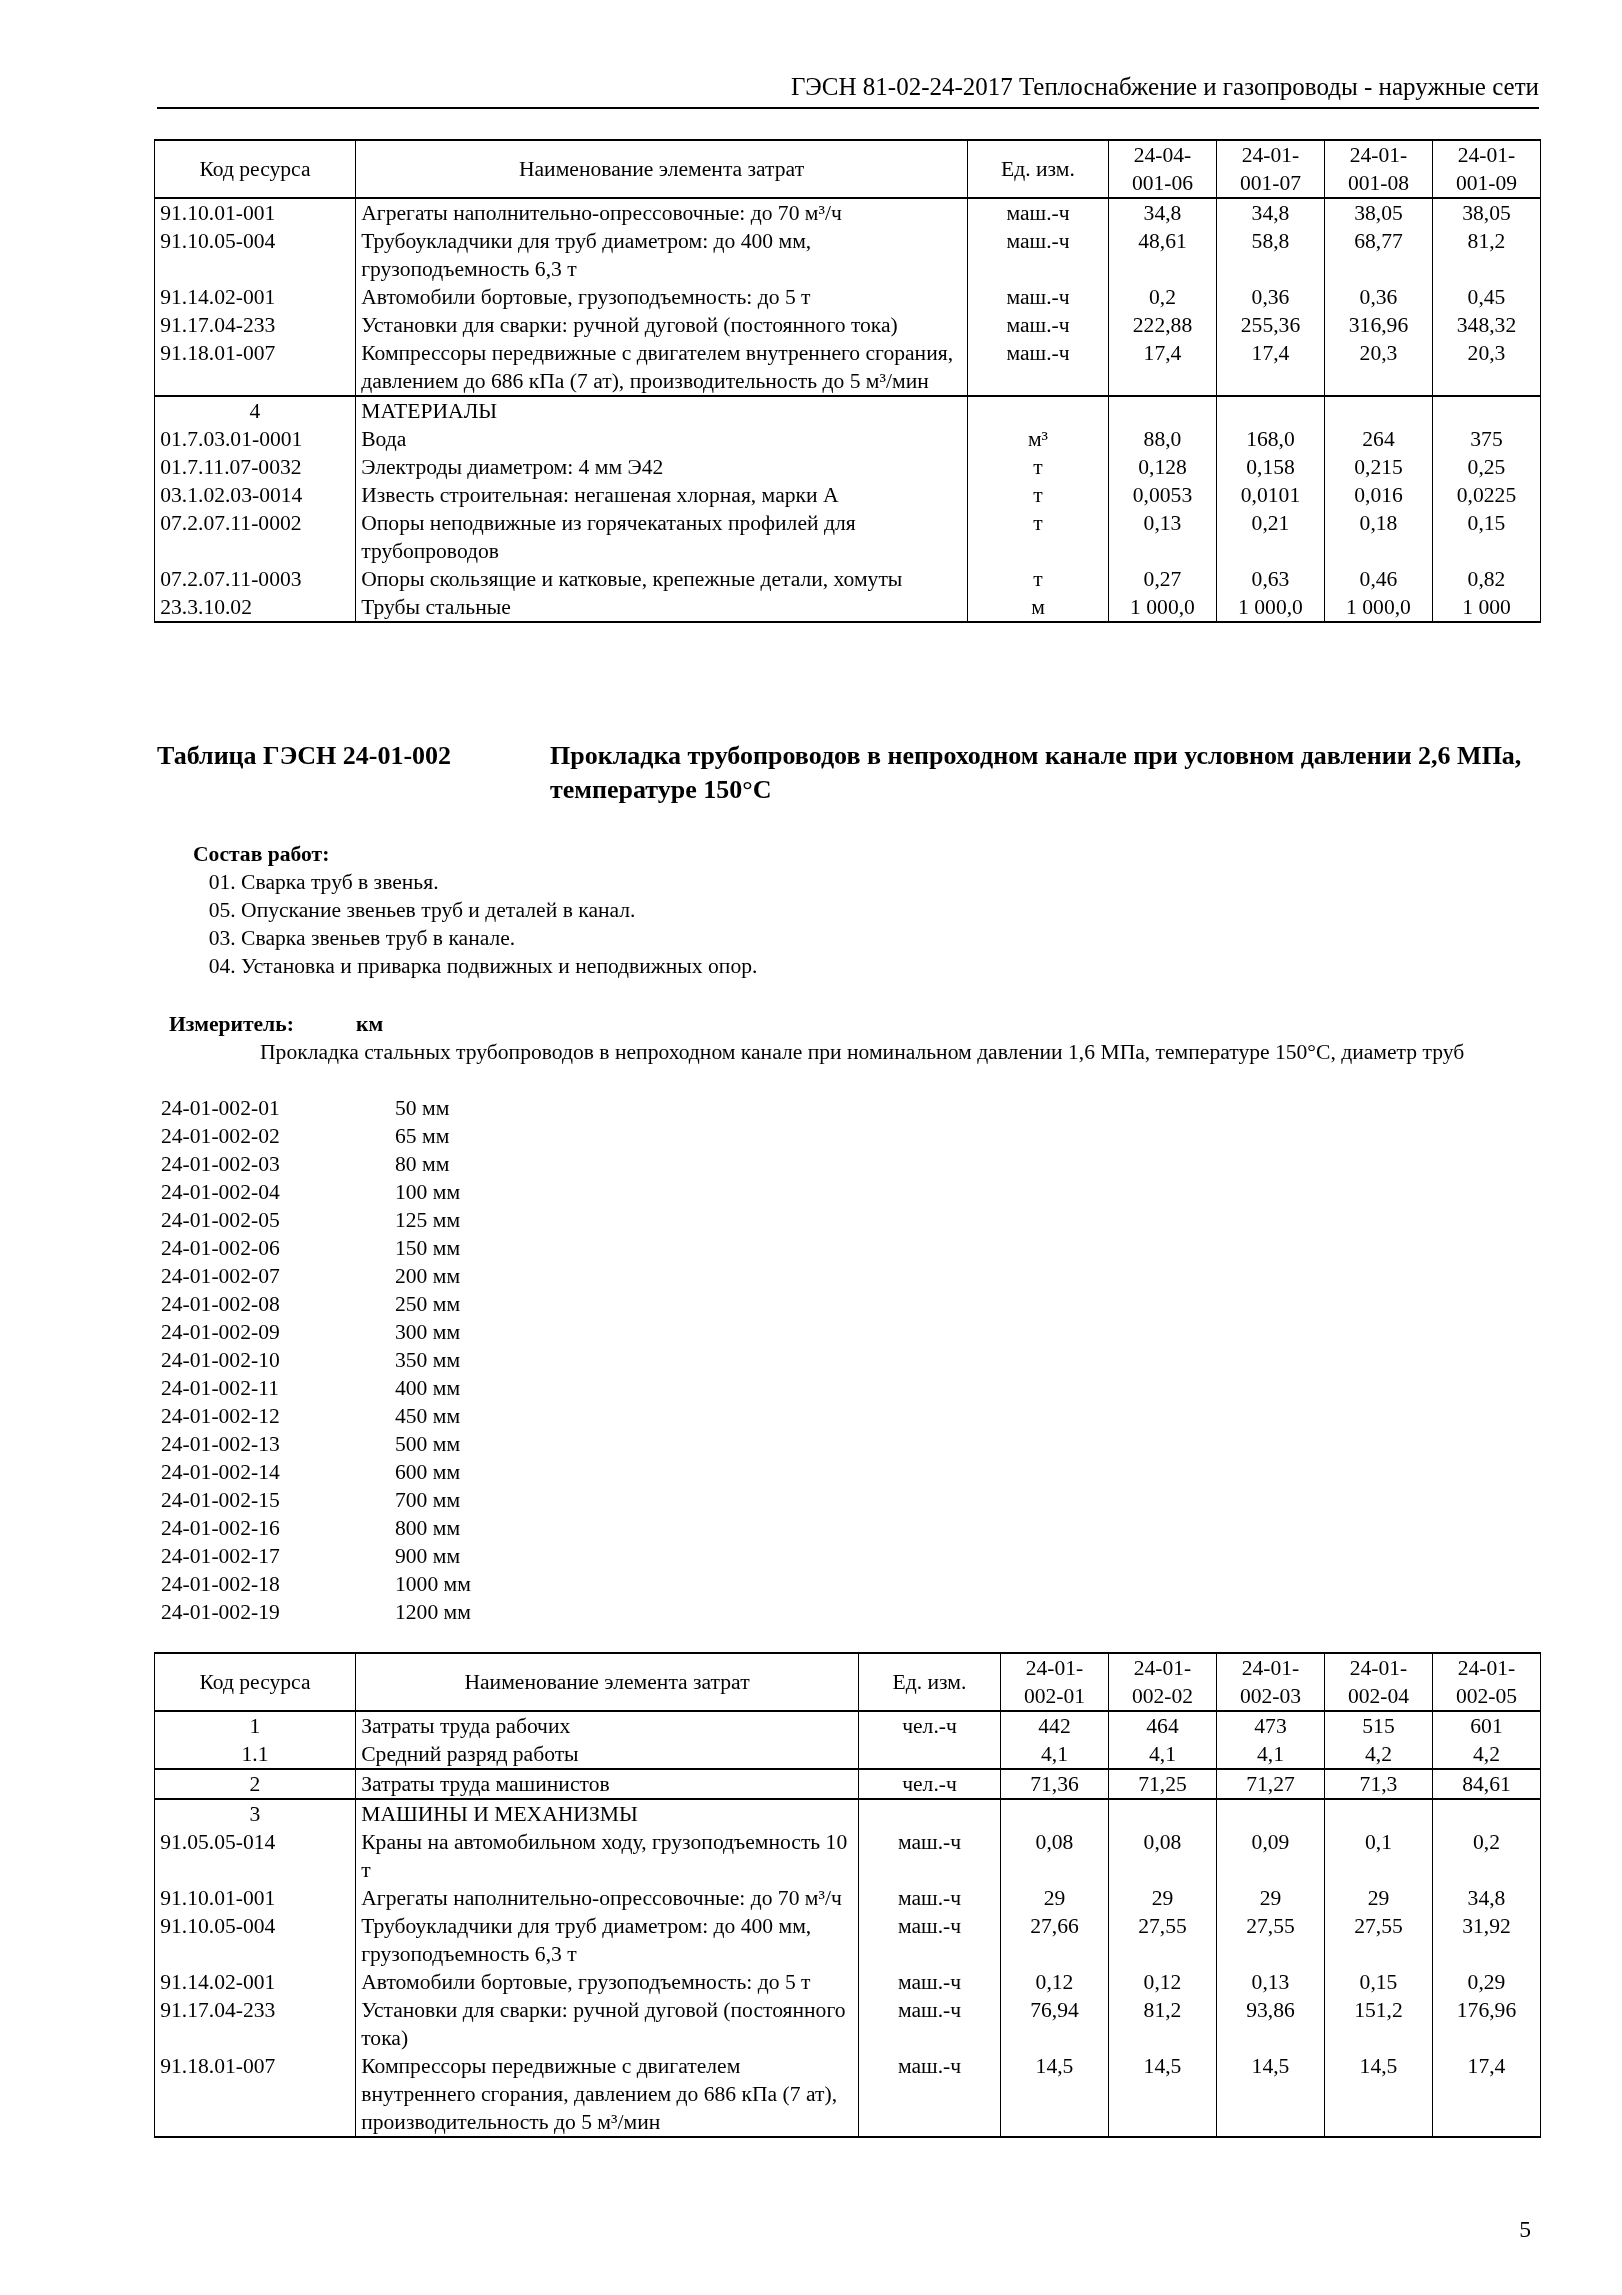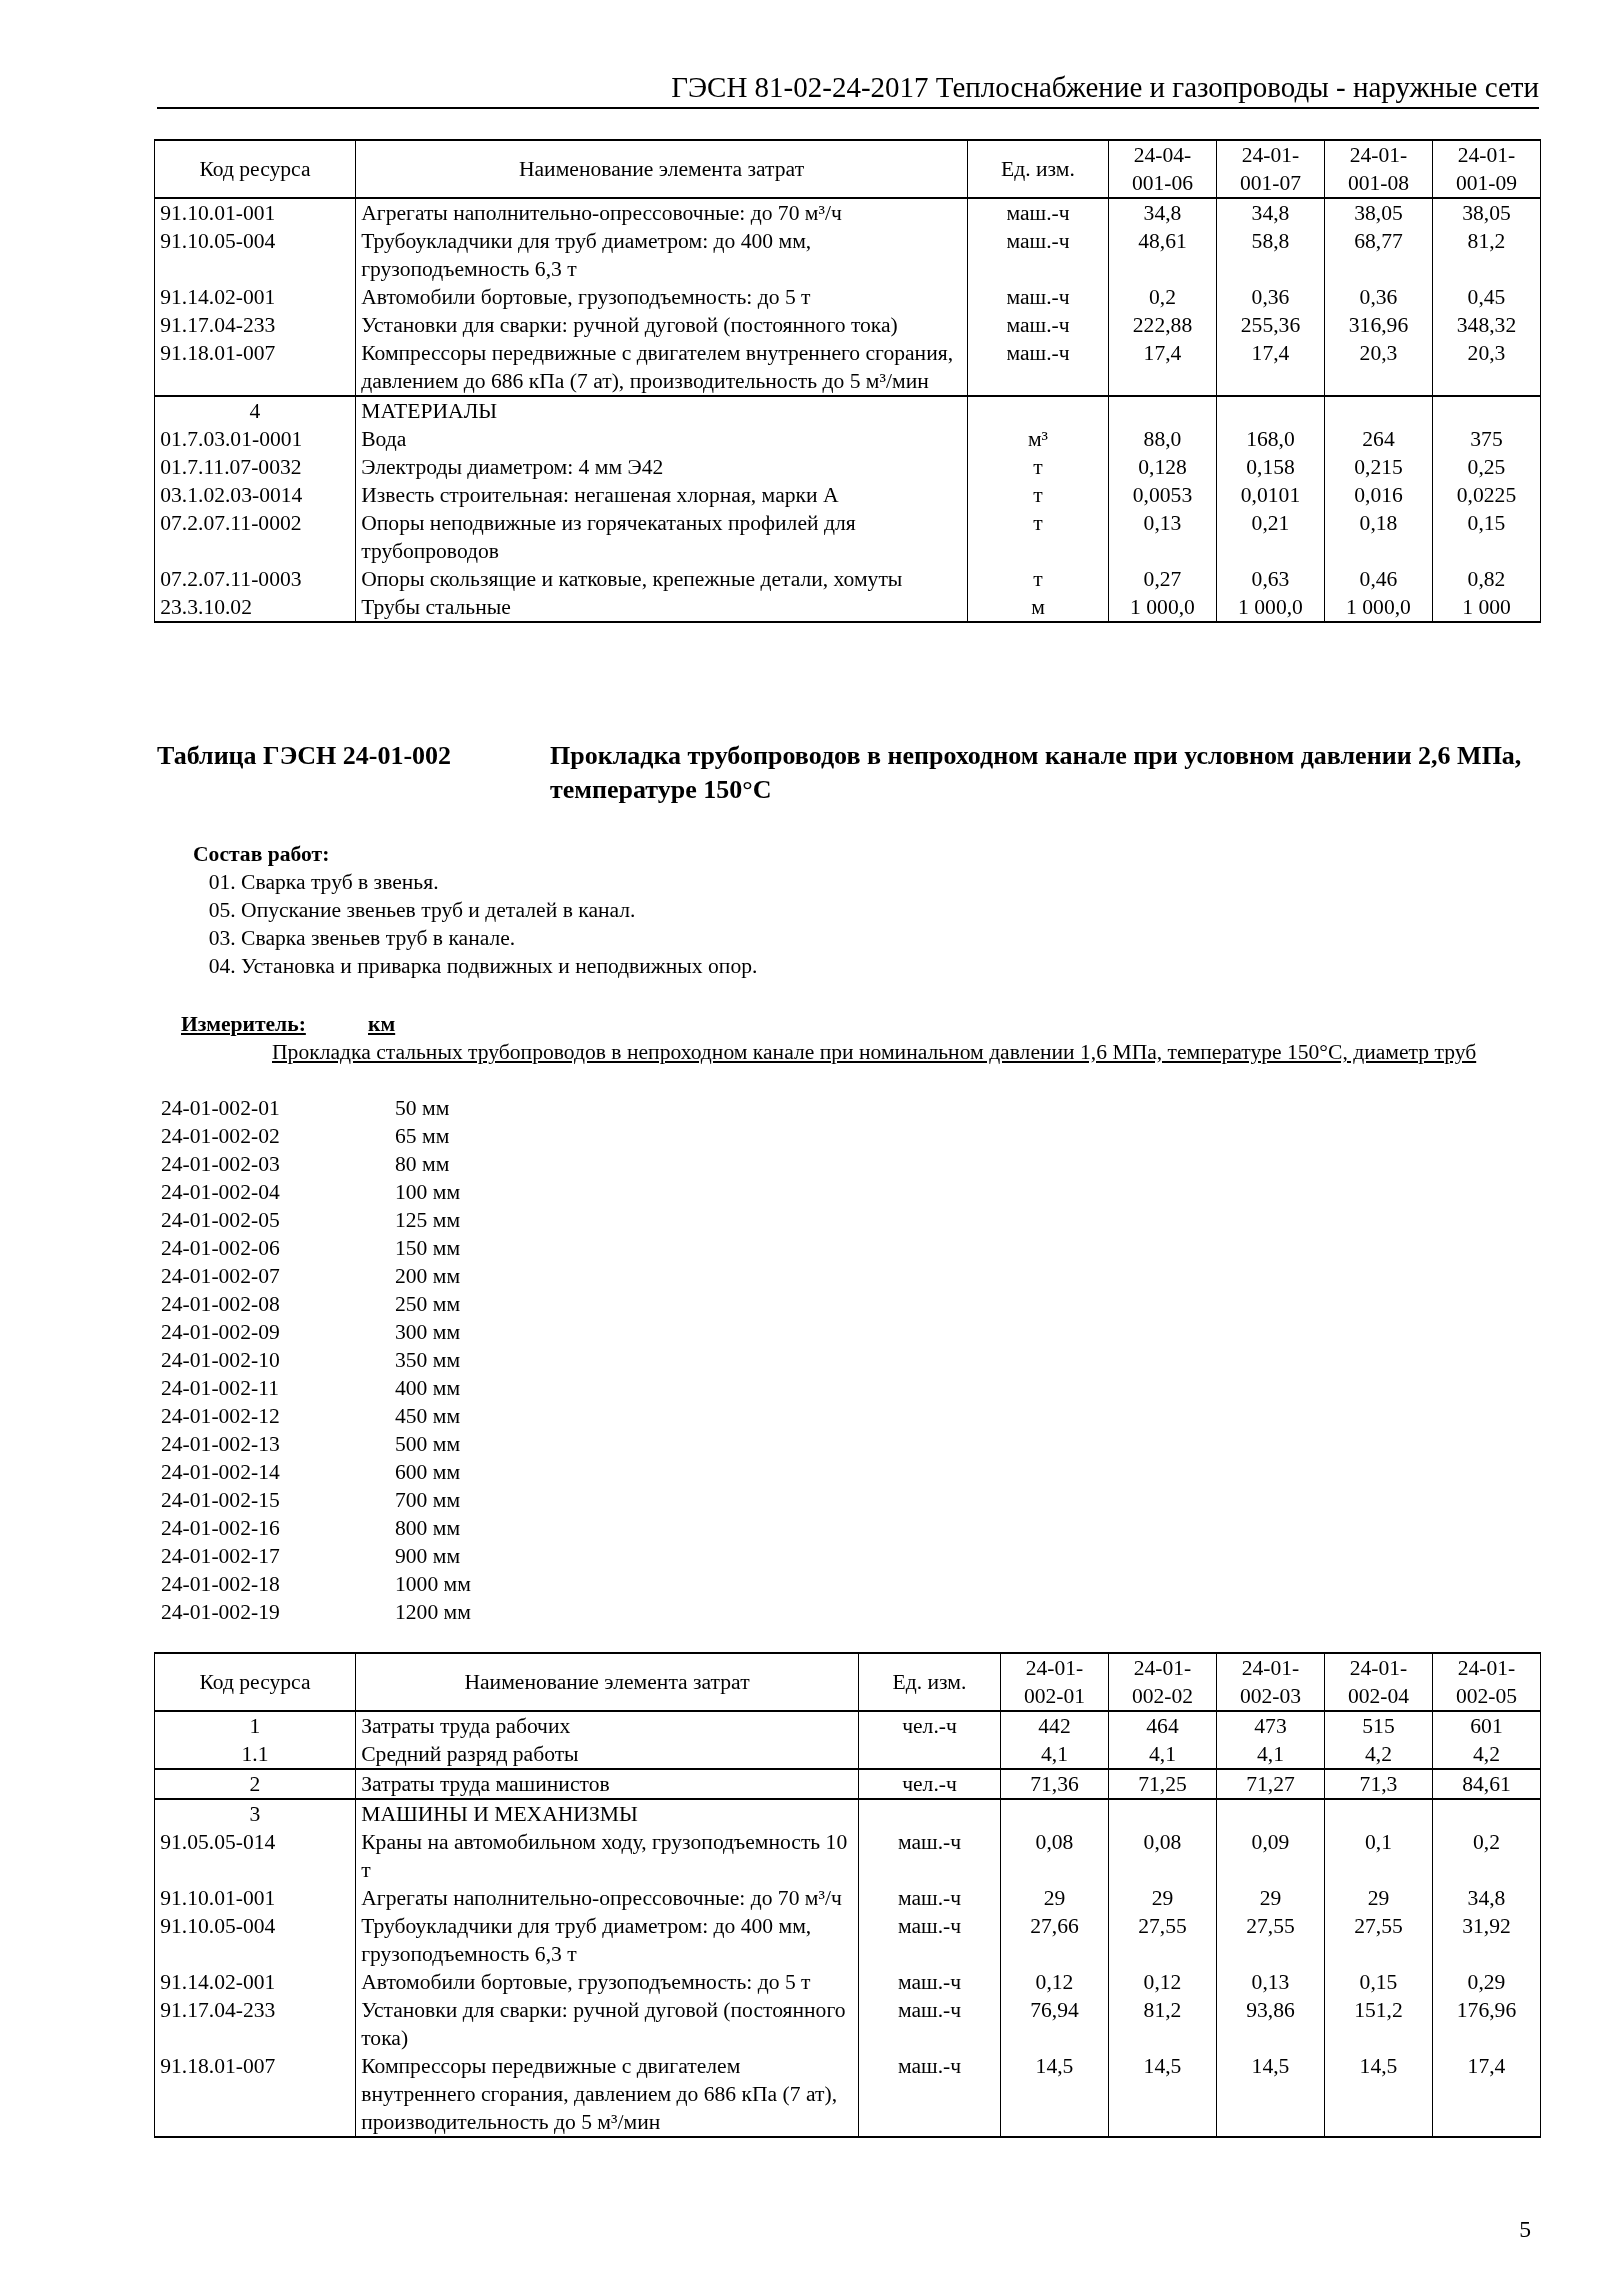--- a/index.html
+++ b/index.html
@@ -3,21 +3,21 @@
 <meta charset="utf-8">
 <style>
   html, body { margin: 0; padding: 0; background: #ffffff; }
   body {
     width: 1623px; height: 2295px; position: relative; overflow: hidden;
     font-family: "Liberation Serif", "DejaVu Serif", serif;
     color: #000; font-size: 21.6px; line-height: 28px;
   }
   .running-header {
     position: absolute; left: 157px; right: 84px; top: 72px;
-    text-align: right; font-size: 29px; line-height: 30px;
+    text-align: right; font-size: 25px; line-height: 30px;
   }
   .header-rule {
     position: absolute; left: 157px; width: 1382px; top: 107px; height: 2px; background: #000;
   }
   table.norm {
     position: absolute; left: 154px; width: 1386px;
     border-collapse: collapse; table-layout: fixed;
   }
   table.norm th, table.norm td {
     border-left: 1.3px solid #000; border-right: 1.3px solid #000;
@@ -39,21 +39,21 @@
   .t2 col.val { width: 108px; }
   .table-title {
     position: absolute; top: 739px; left: 157px; width: 1381px;
     font-weight: bold; font-size: 26px; line-height: 34px;
   }
   .table-title .num { position: absolute; left: 0; top: 0; }
   .table-title .name { position: absolute; left: 393px; top: 0; width: 995px; }
   .works { position: absolute; left: 193px; top: 840px; }
   .works .label { font-weight: bold; }
   .works .item { padding-left: 15.7px; }
-  .meter { position: absolute; left: 160px; top: 1010px; width: 1384px; text-decoration: underline; }
+  .meter { position: absolute; left: 148px; top: 1010px; width: 1384px; }
   .meter .row { display: flex; }
   .meter .lbl { width: 208px; font-weight: bold; padding-left: 21px; box-sizing: border-box; }
   .meter .val { flex: 1; }
   .meter .desc { margin-left: 112px; }
   .diam-list { position: absolute; left: 161px; top: 1094px; }
   .diam-list .row { display: flex; }
   .diam-list .code { width: 234px; }
   .page-number { position: absolute; right: 92px; top: 2215px; font-size: 23.6px; }
 </style>
 </head>

